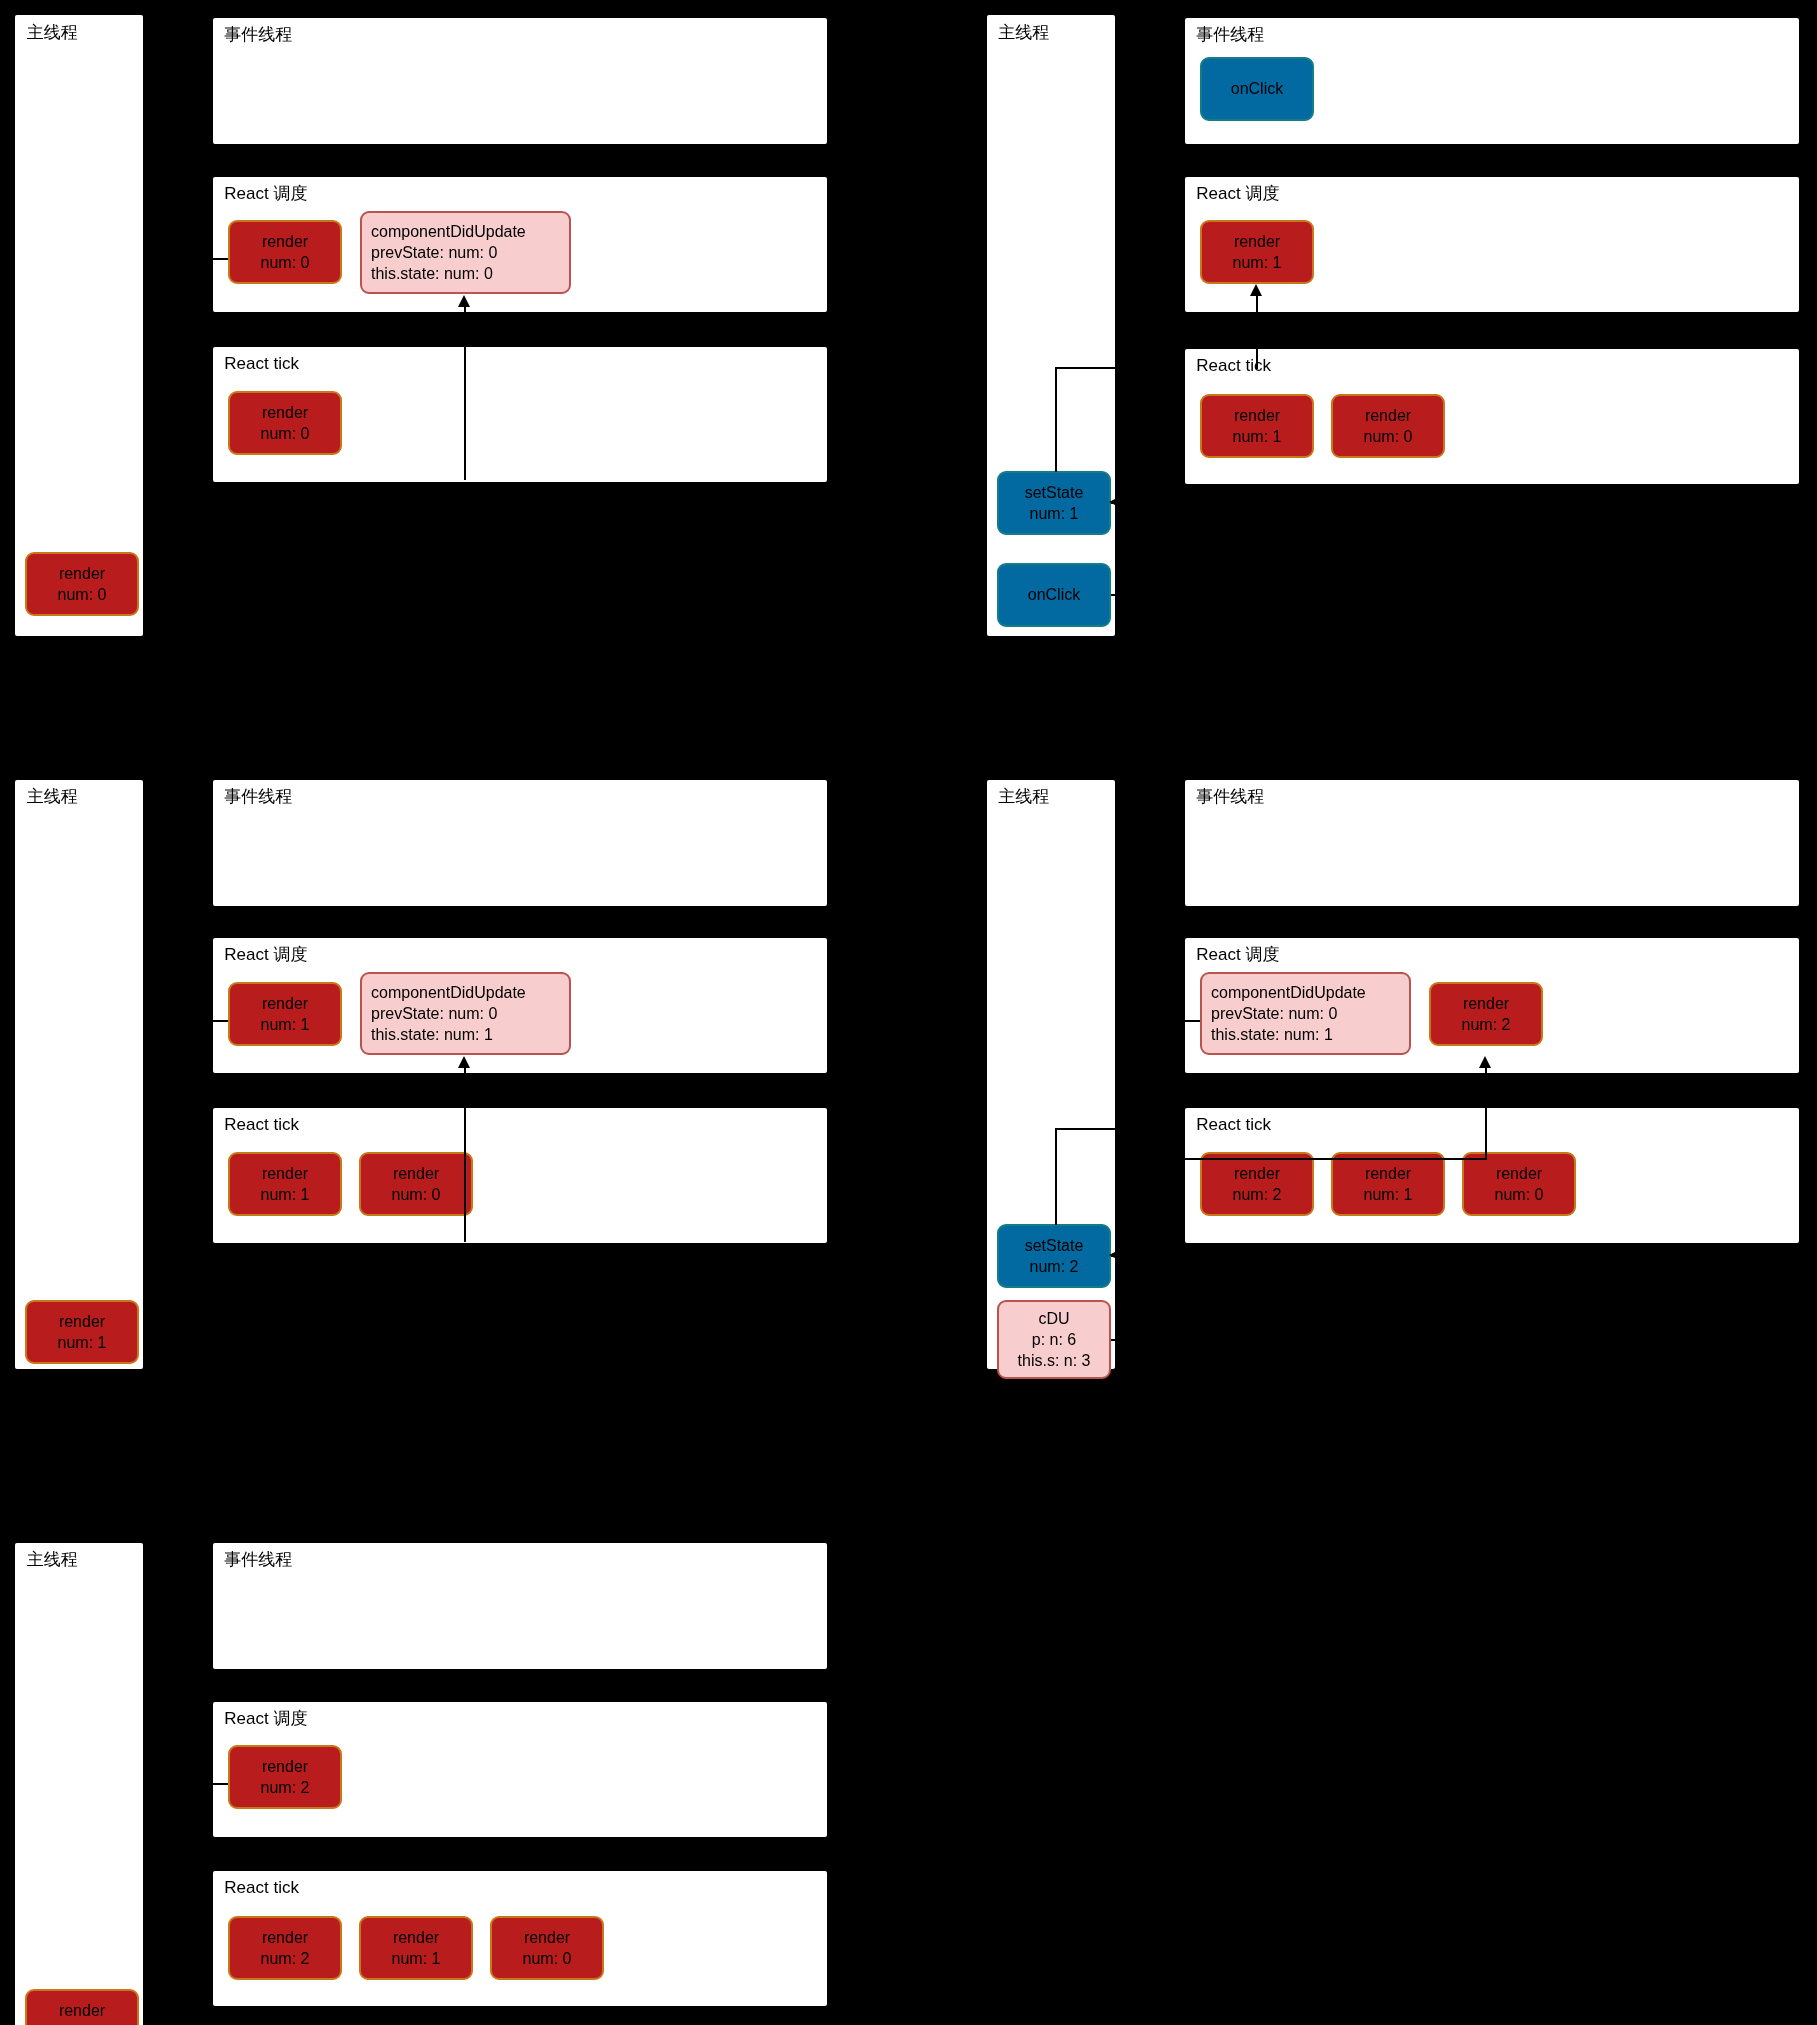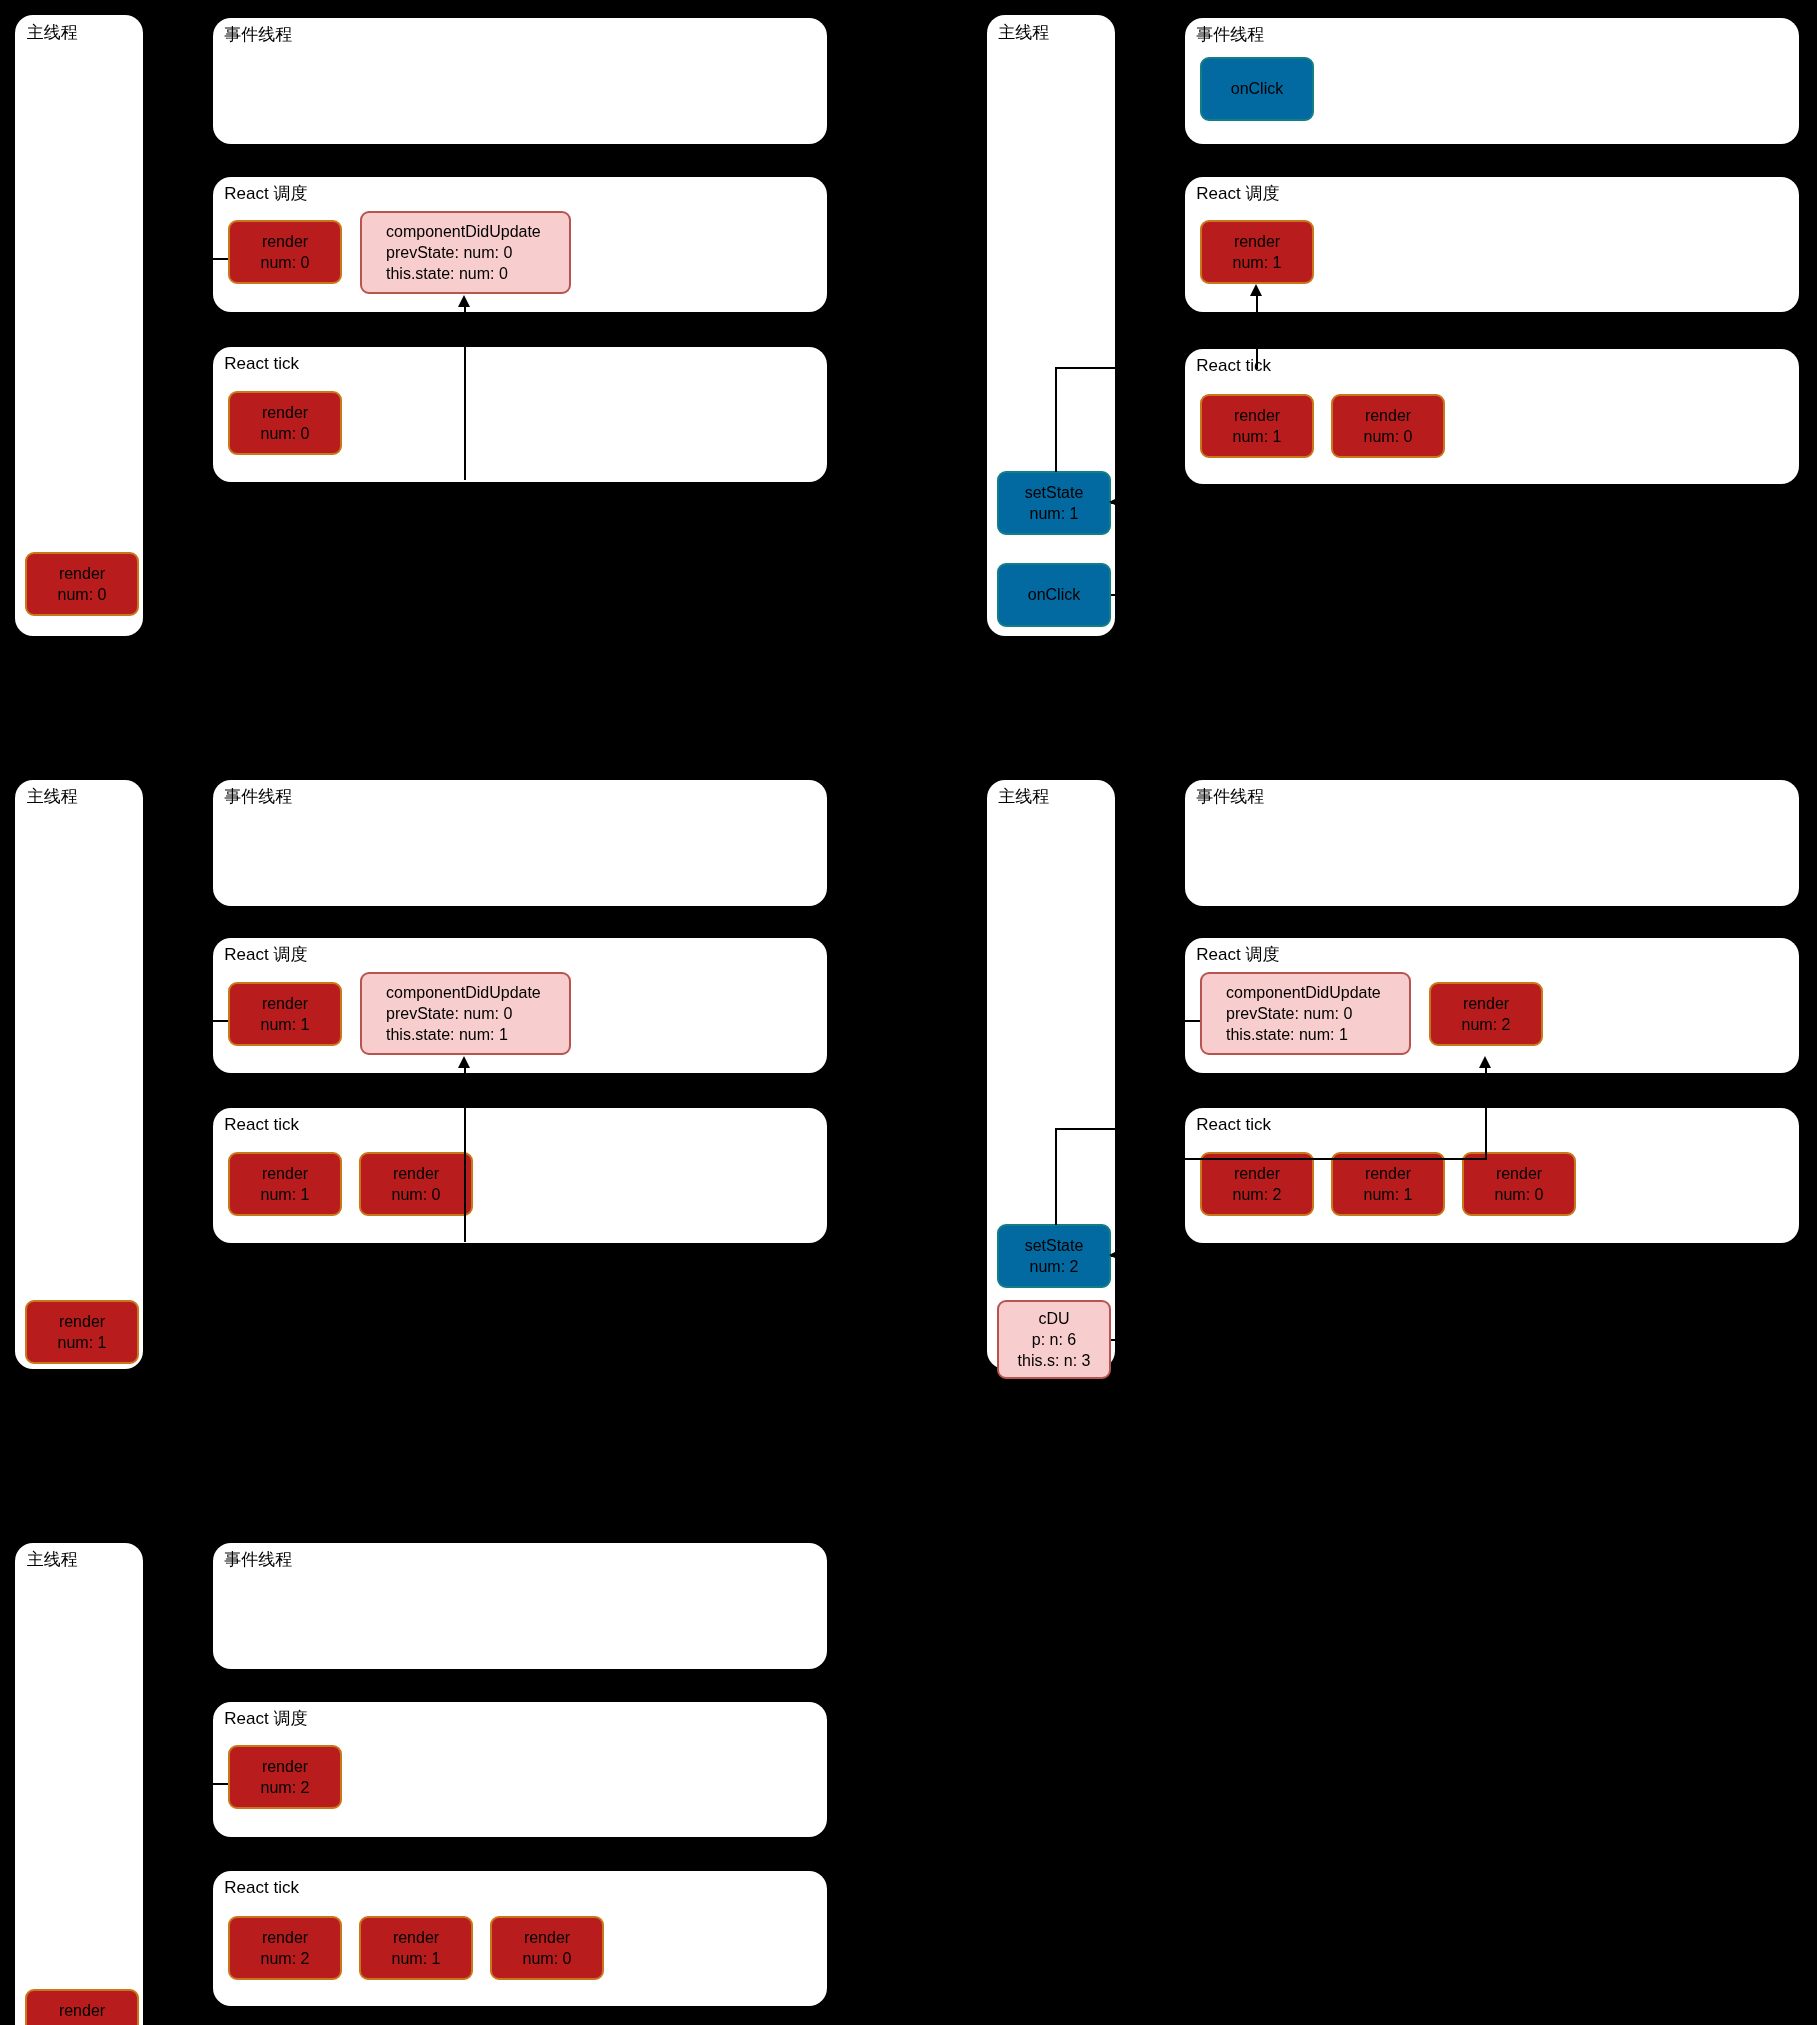--- a/index.html
+++ b/index.html
@@ -4,37 +4,37 @@
 <style>
   html,body{margin:0;padding:0;background:#000;}
   body{
     font-family:"Liberation Sans","DejaVu Sans",sans-serif;
     width:1818px;height:2173px;position:relative;overflow:hidden;
   }
   .stage{position:absolute;left:0;top:0;width:1818px;height:2173px;}
 
   
   .panel{
-    position:absolute;background:#ffffff;border-radius:18px;
+    position:absolute;background:#ffffff;border-radius:2px;
     box-sizing:border-box;
   }
   .panel-title{
     position:absolute;left:11.3px;top:7.3px;
     font-size:17px;line-height:1.15;color:#000;white-space:nowrap;
   }
 
   
   .node{
     position:absolute;box-sizing:border-box;
     border-radius:9px;border-width:2.4px;border-style:solid;
     display:flex;flex-direction:column;align-items:center;justify-content:center;
     font-size:16px;line-height:1.32;color:#000;text-align:center;
     white-space:nowrap;
   }
-  .node.left{align-items:flex-start;padding-left:24px;text-align:left;}
+  .node.left{align-items:flex-start;padding-left:9px;text-align:left;}
   .node span{display:block;}
   .node.orange{background:#b91c1c;border-color:#C8781A;}
   .node.pink{background:#F8CDCD;border-color:#B85450;}
   .node.teal{background:#0369a1;border-color:#147E86;}
 
   
   .ln{position:absolute;background:#000;}
   .ln.h{height:2px;}
   .ln.v{width:2px;}
 

